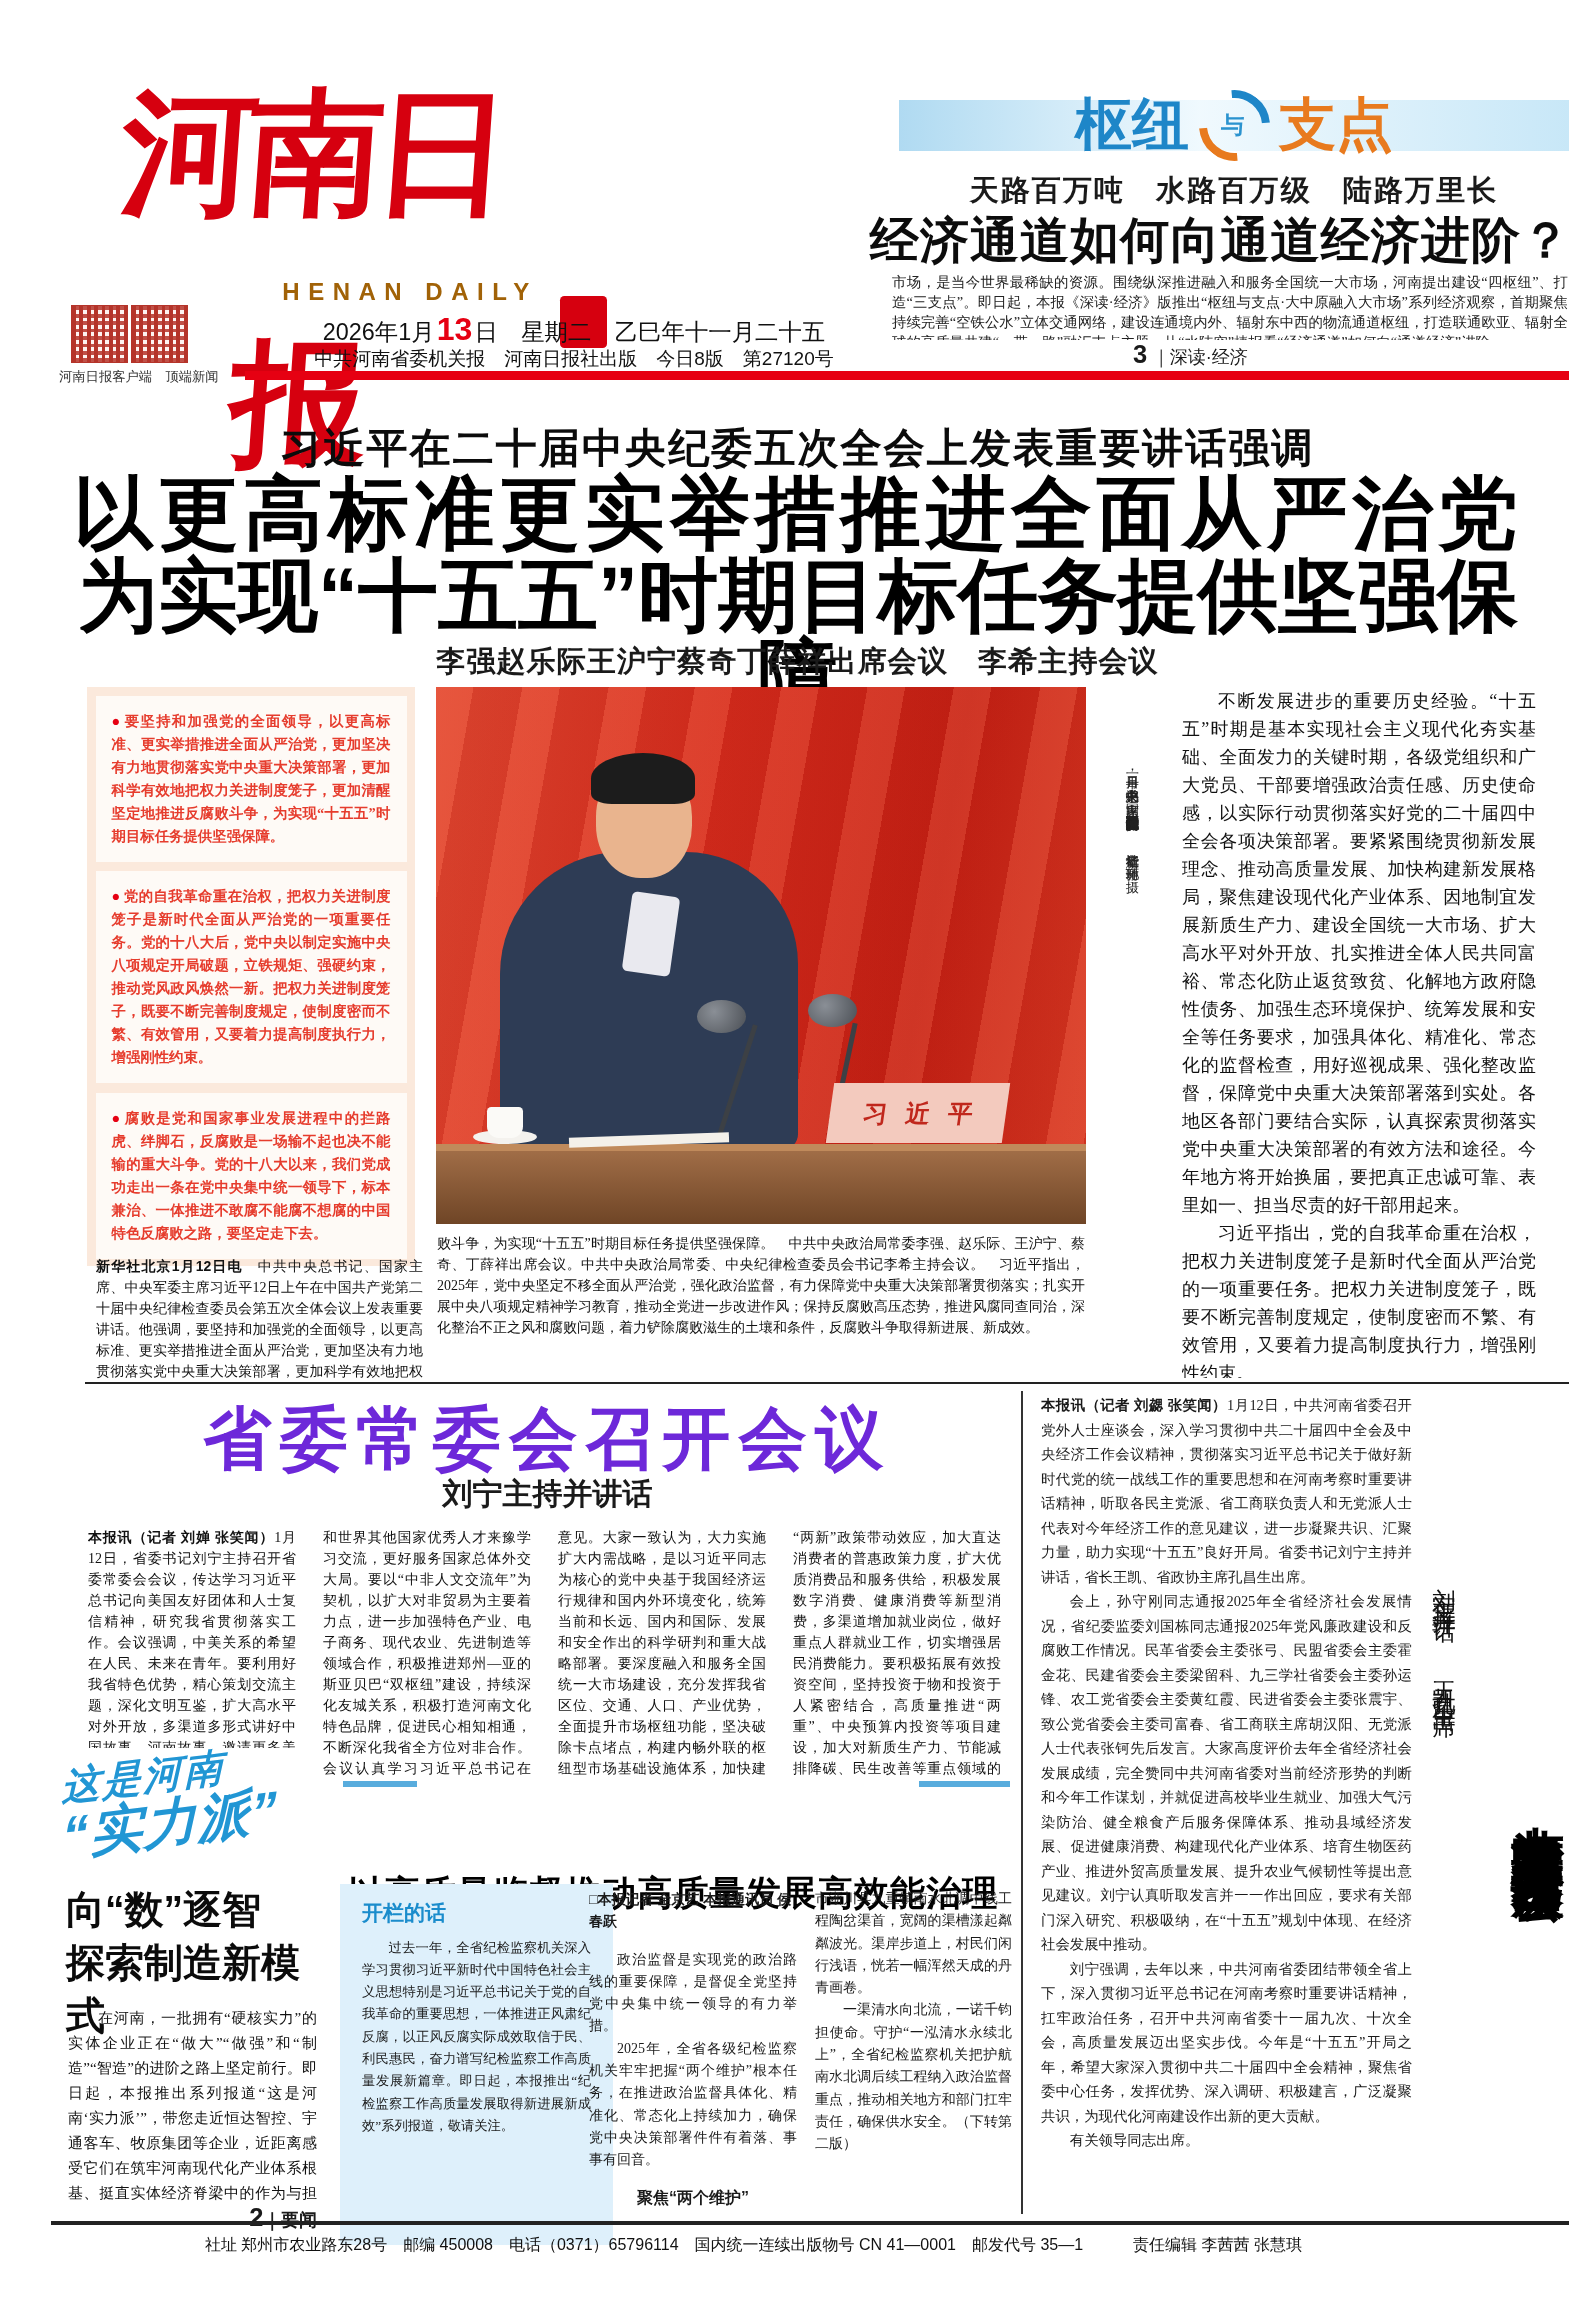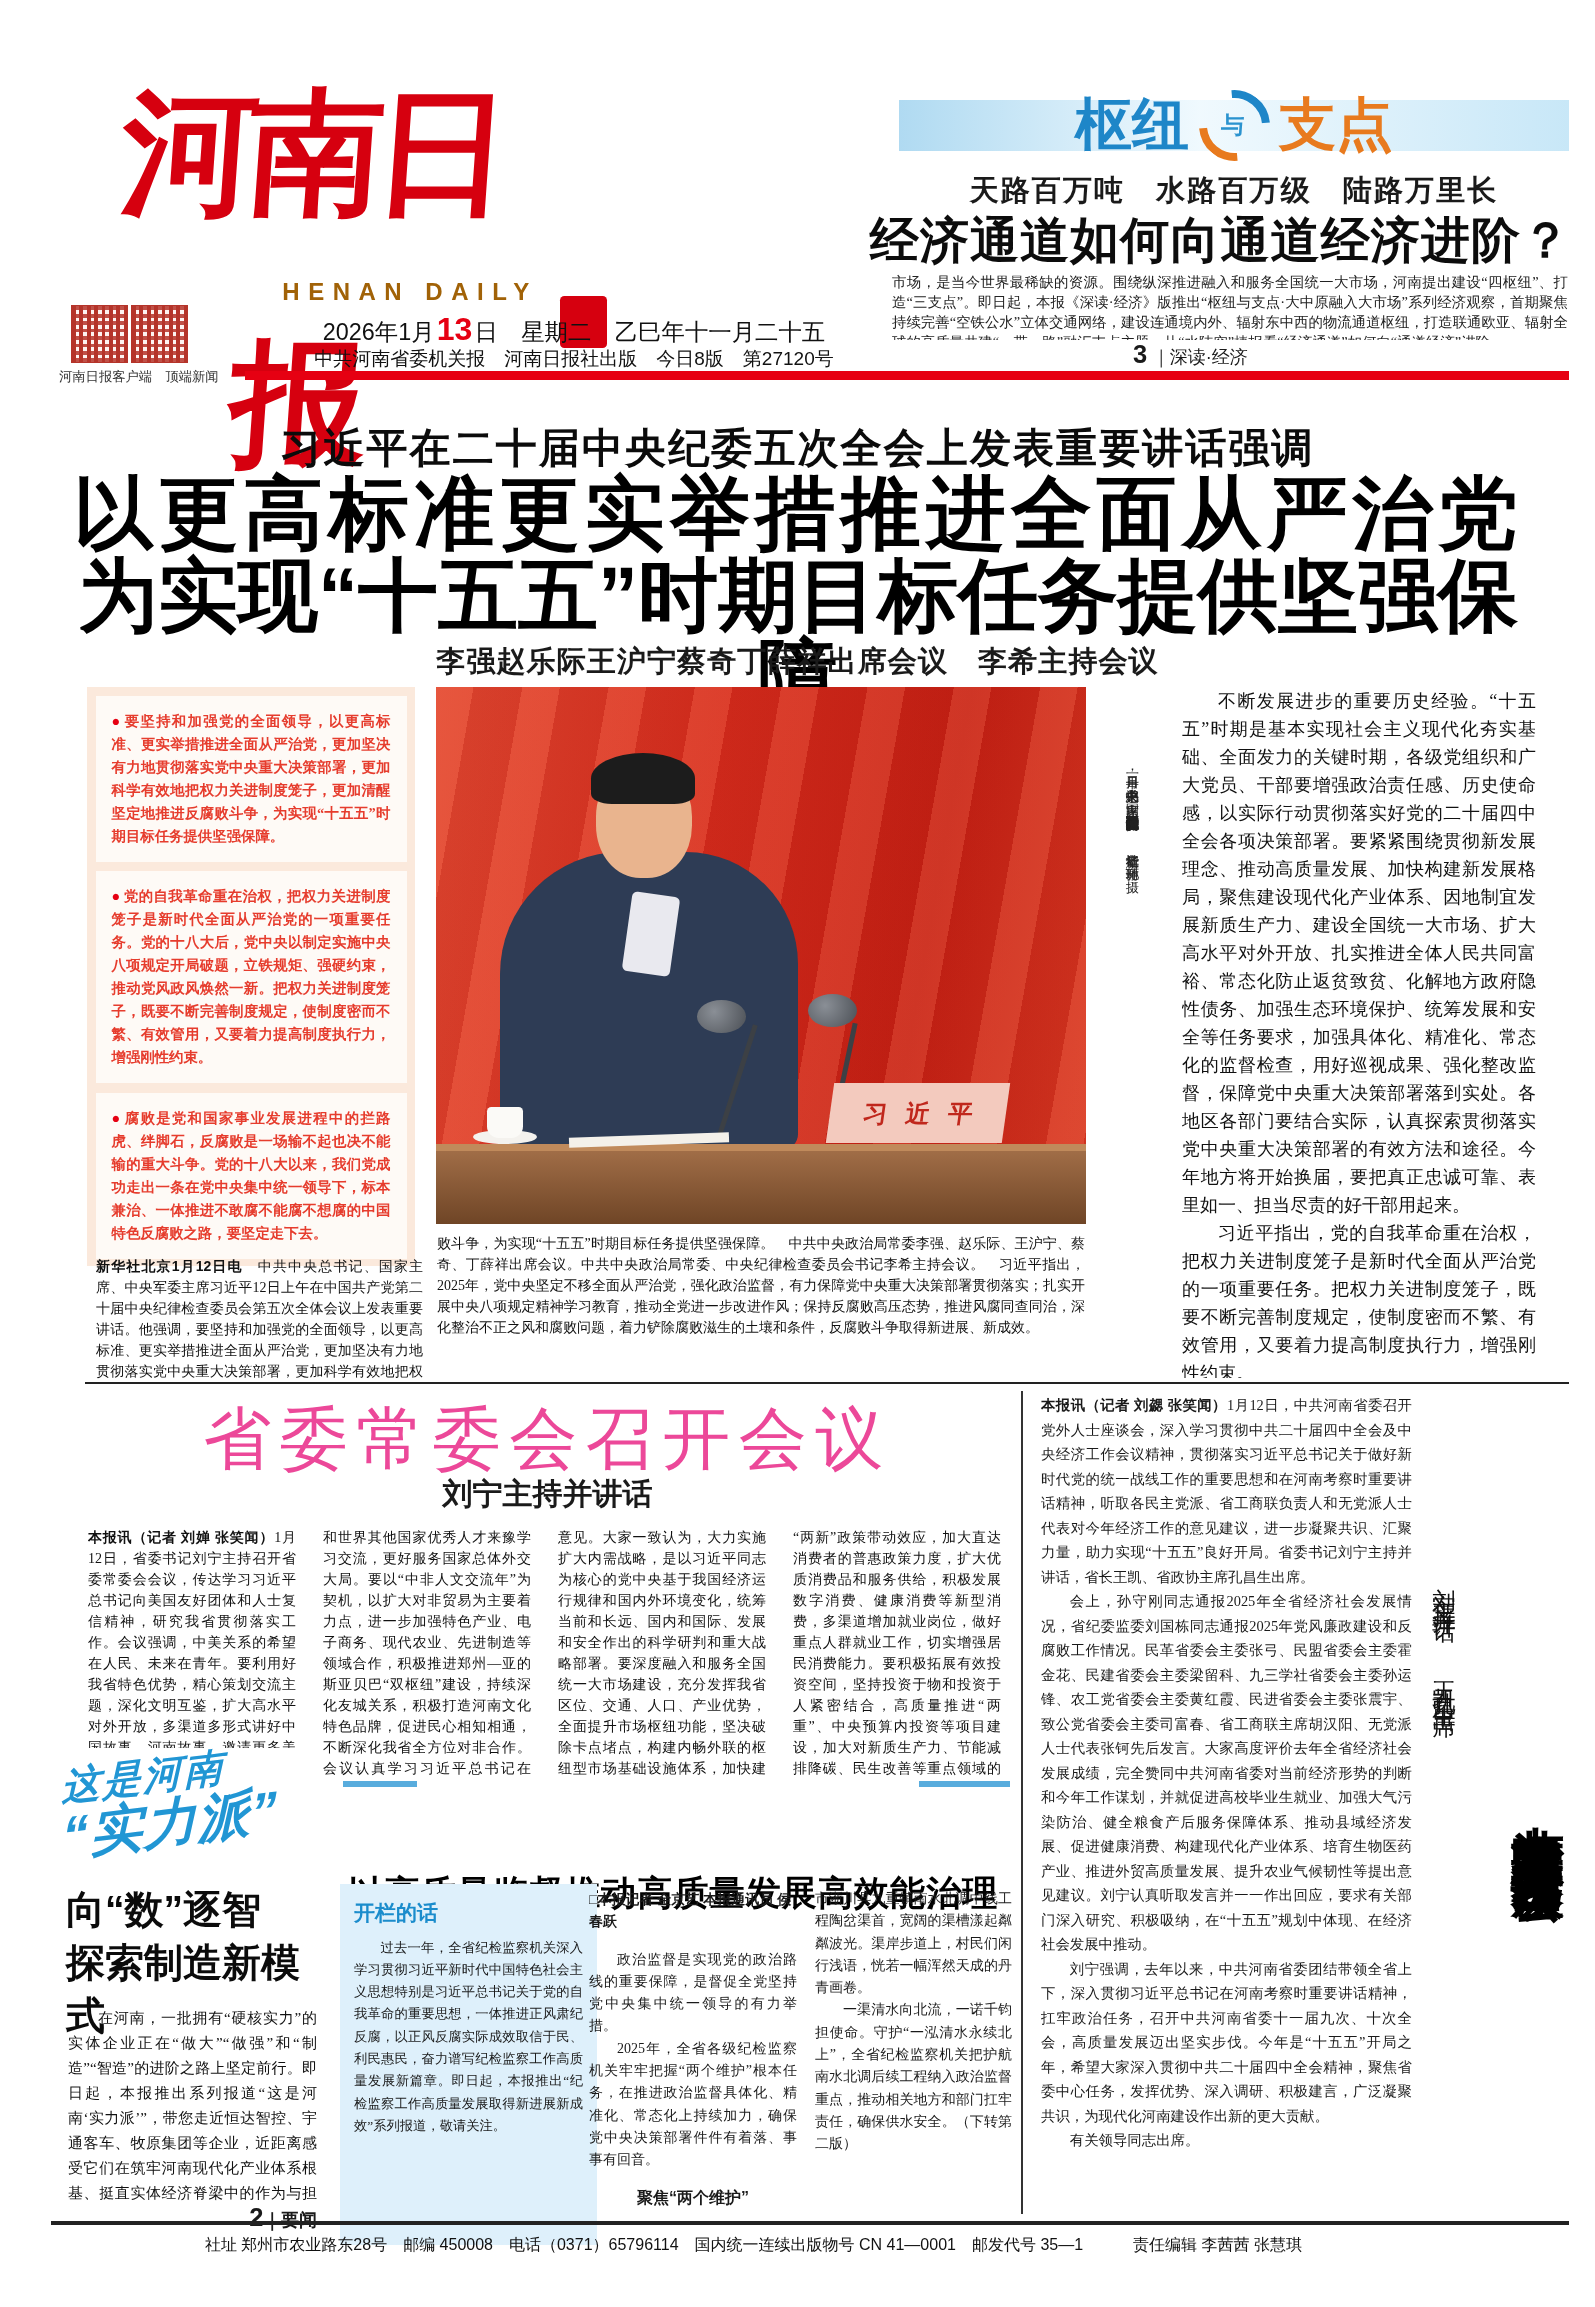--- a/index.html
+++ b/index.html
@@ -69,21 +69,21 @@
   .mic-head{position:absolute;width:49px;height:33px;background:radial-gradient(circle at 35% 35%,#8a8f96,#4a4e54);border-radius:50%;}
   .mic-stem{position:absolute;width:4.8px;height:122px;background:#3c4045;}
   .cup{position:absolute;left:37px;bottom:80px;width:64px;height:14px;background:#f4f2ee;border-radius:50%;}
   .cup-body{position:absolute;left:51px;bottom:86px;width:36px;height:31px;background:#fbfaf7;border-radius:4.3px 4.3px 11.7px 11.7px;}
   .paper{position:absolute;background:#f4f1ea;}
   .nameplate{position:absolute;right:80px;bottom:81px;width:176px;height:60px;background:#f3cabe;
              transform:skewX(-8deg);display:flex;align-items:center;justify-content:center;}
   .nameplate span{color:#c0271c;font-weight:bold;font-size:24.5px;letter-spacing:18px;text-indent:18px;}
 
   
-  .sec2-h{font-size:68px;font-weight:normal;letter-spacing:8.5px;color:#ec4899;}
+  .sec2-h{font-size:68px;font-weight:bold;letter-spacing:8.5px;color:#6d28d9;}
   .sec2-deck{font-size:30px;font-weight:600;}
   .newscol{font-size:14px;line-height:21px;color:#111;}
   .lead-b{font-weight:bold;}
   .divider-h{background:#222;}
   .divider-v{background:#333;}
 
   
   .symp-h{font-size:53px;font-weight:bold;letter-spacing:3.2px;color:#000;}
   .symp-deck{font-size:23.4px;letter-spacing:5.3px;color:#111;}
   .symp-body{font-size:14.4px;line-height:24.5px;}
@@ -96,21 +96,21 @@
   .kai{font-size:15px;line-height:25px;color:#111;}
   .slp-ref{font-size:18px;font-weight:bold;}
   .slp-ref b{font-size:25.5px;}
 
   
   .sup-banner{background:linear-gradient(180deg,#f0f9fe,#cfeafa 55%,#aadcf5);border-radius:5.3px;
      display:flex;align-items:center;justify-content:center;box-shadow:inset 0 -7.4px 11.7px rgba(120,195,235,.45);}
   .sup-banner span{color:#1a8ccc;font-weight:bold;font-size:24px;letter-spacing:1.6px;}
   .wing{background:#58acdd;}
   .sup-h{font-size:35px;font-weight:bold;letter-spacing:1.1px;color:#000;}
-  .kail-box{background:#def0fb;padding:15px 14px;}
+  .kail-box{background:#def0fb;padding:15px 22px;}
   .kail-title{color:#1a8ccc;font-weight:bold;font-size:21px;margin-bottom:9.6px;}
   .kail-body{font-size:13.3px;line-height:22.3px;}
   .sup-col{font-size:14px;line-height:22.3px;}
   .sup-byline{font-weight:bold;font-size:14px;}
   .sup-sub{font-weight:bold;font-size:16px;text-align:center;line-height:24.5px;}
 
   .footer-rule{background:#222;}
   .footer-txt{font-size:16px;color:#111;}
 </style>
 </head>

